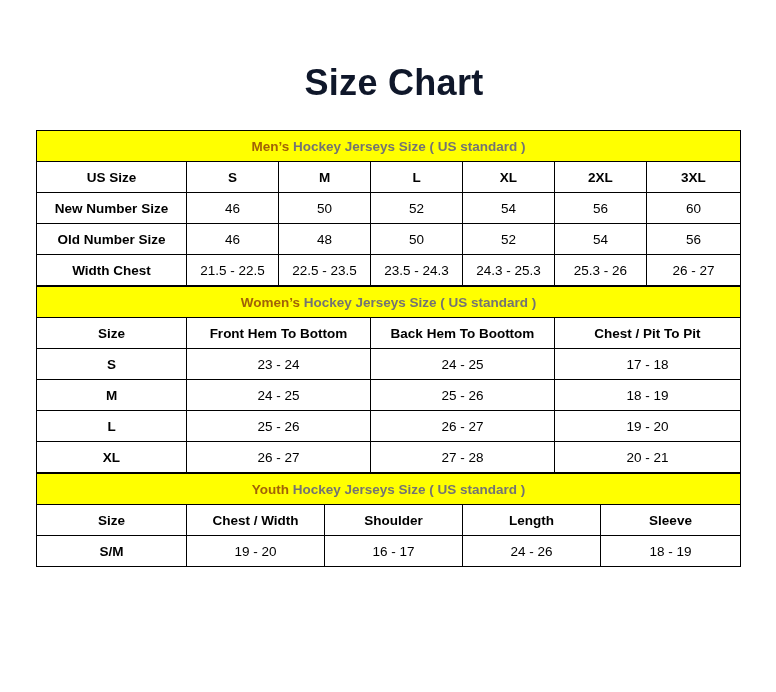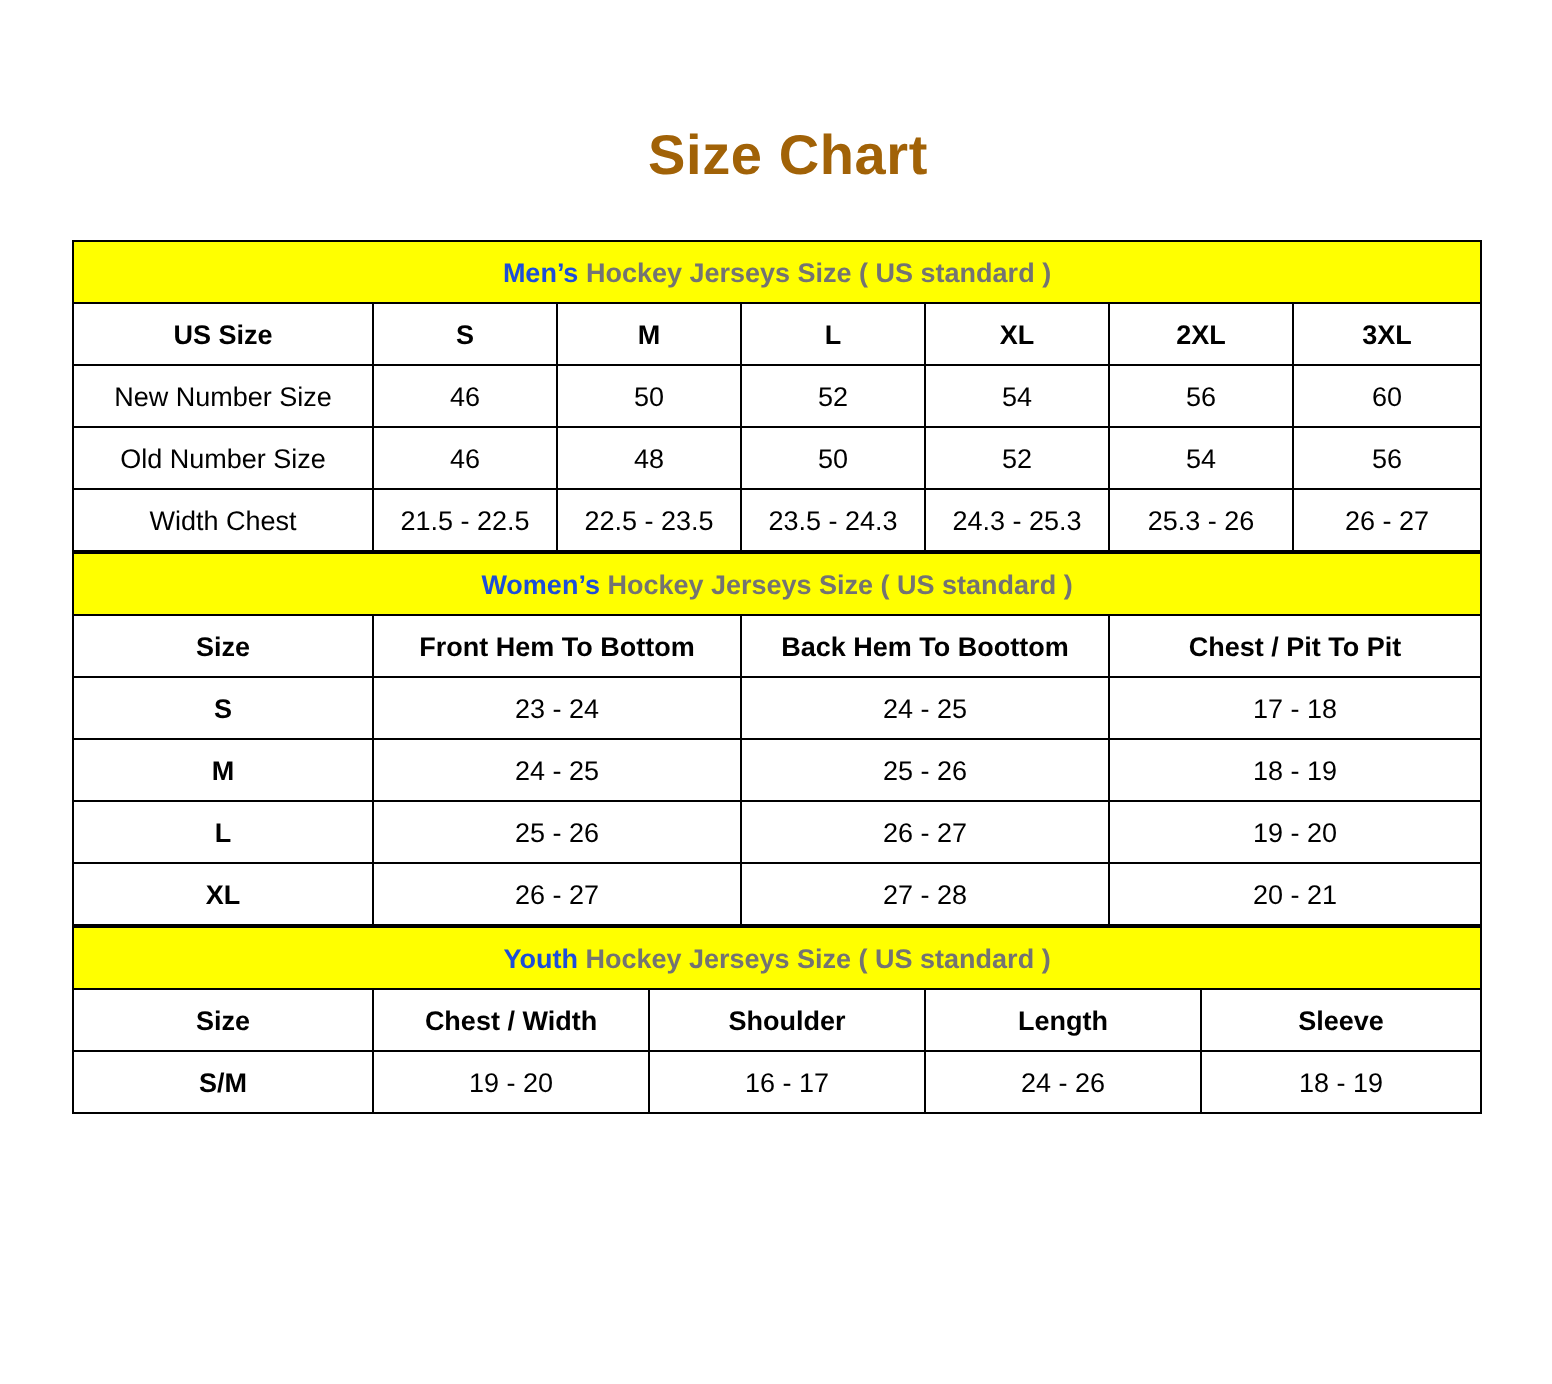--- a/index.html
+++ b/index.html
@@ -14,22 +14,22 @@
     color: #000000;
   }
   .page {
     position: relative;
     width: 776px;
     height: 692px;
     box-sizing: border-box;
   }
   .title {
     text-align: center;
-    color: #a16207;
-    font-size: 28px;
+    color: #0f172a;
+    font-size: 36px;
     font-weight: bold;
     padding-top: 62px;
     padding-bottom: 0;
     letter-spacing: 0.3px;
     margin-left: 12px;
   }
   .tables-wrap {
     margin: 26px 36px 0 36px;
   }
   table.sizechart {
@@ -45,30 +45,30 @@
     height: 26px;
     padding: 2px 2px;
   }
   .band {
     background: #ffff00;
     font-weight: bold;
     font-size: 15px;
     height: 30px;
   }
   .band .accent {
-    color: #1d4ed8;
+    color: #a16207;
   }
   .band .rest {
     color: #737373;
   }
   td.hdr {
     font-weight: bold;
   }
   td.rowlabel {
-    font-weight: normal;
+    font-weight: bold;
   }
   td.rowlabel-b {
     font-weight: bold;
   }
 </style>
 </head>
 <body>
 
 <div class="page">
 

